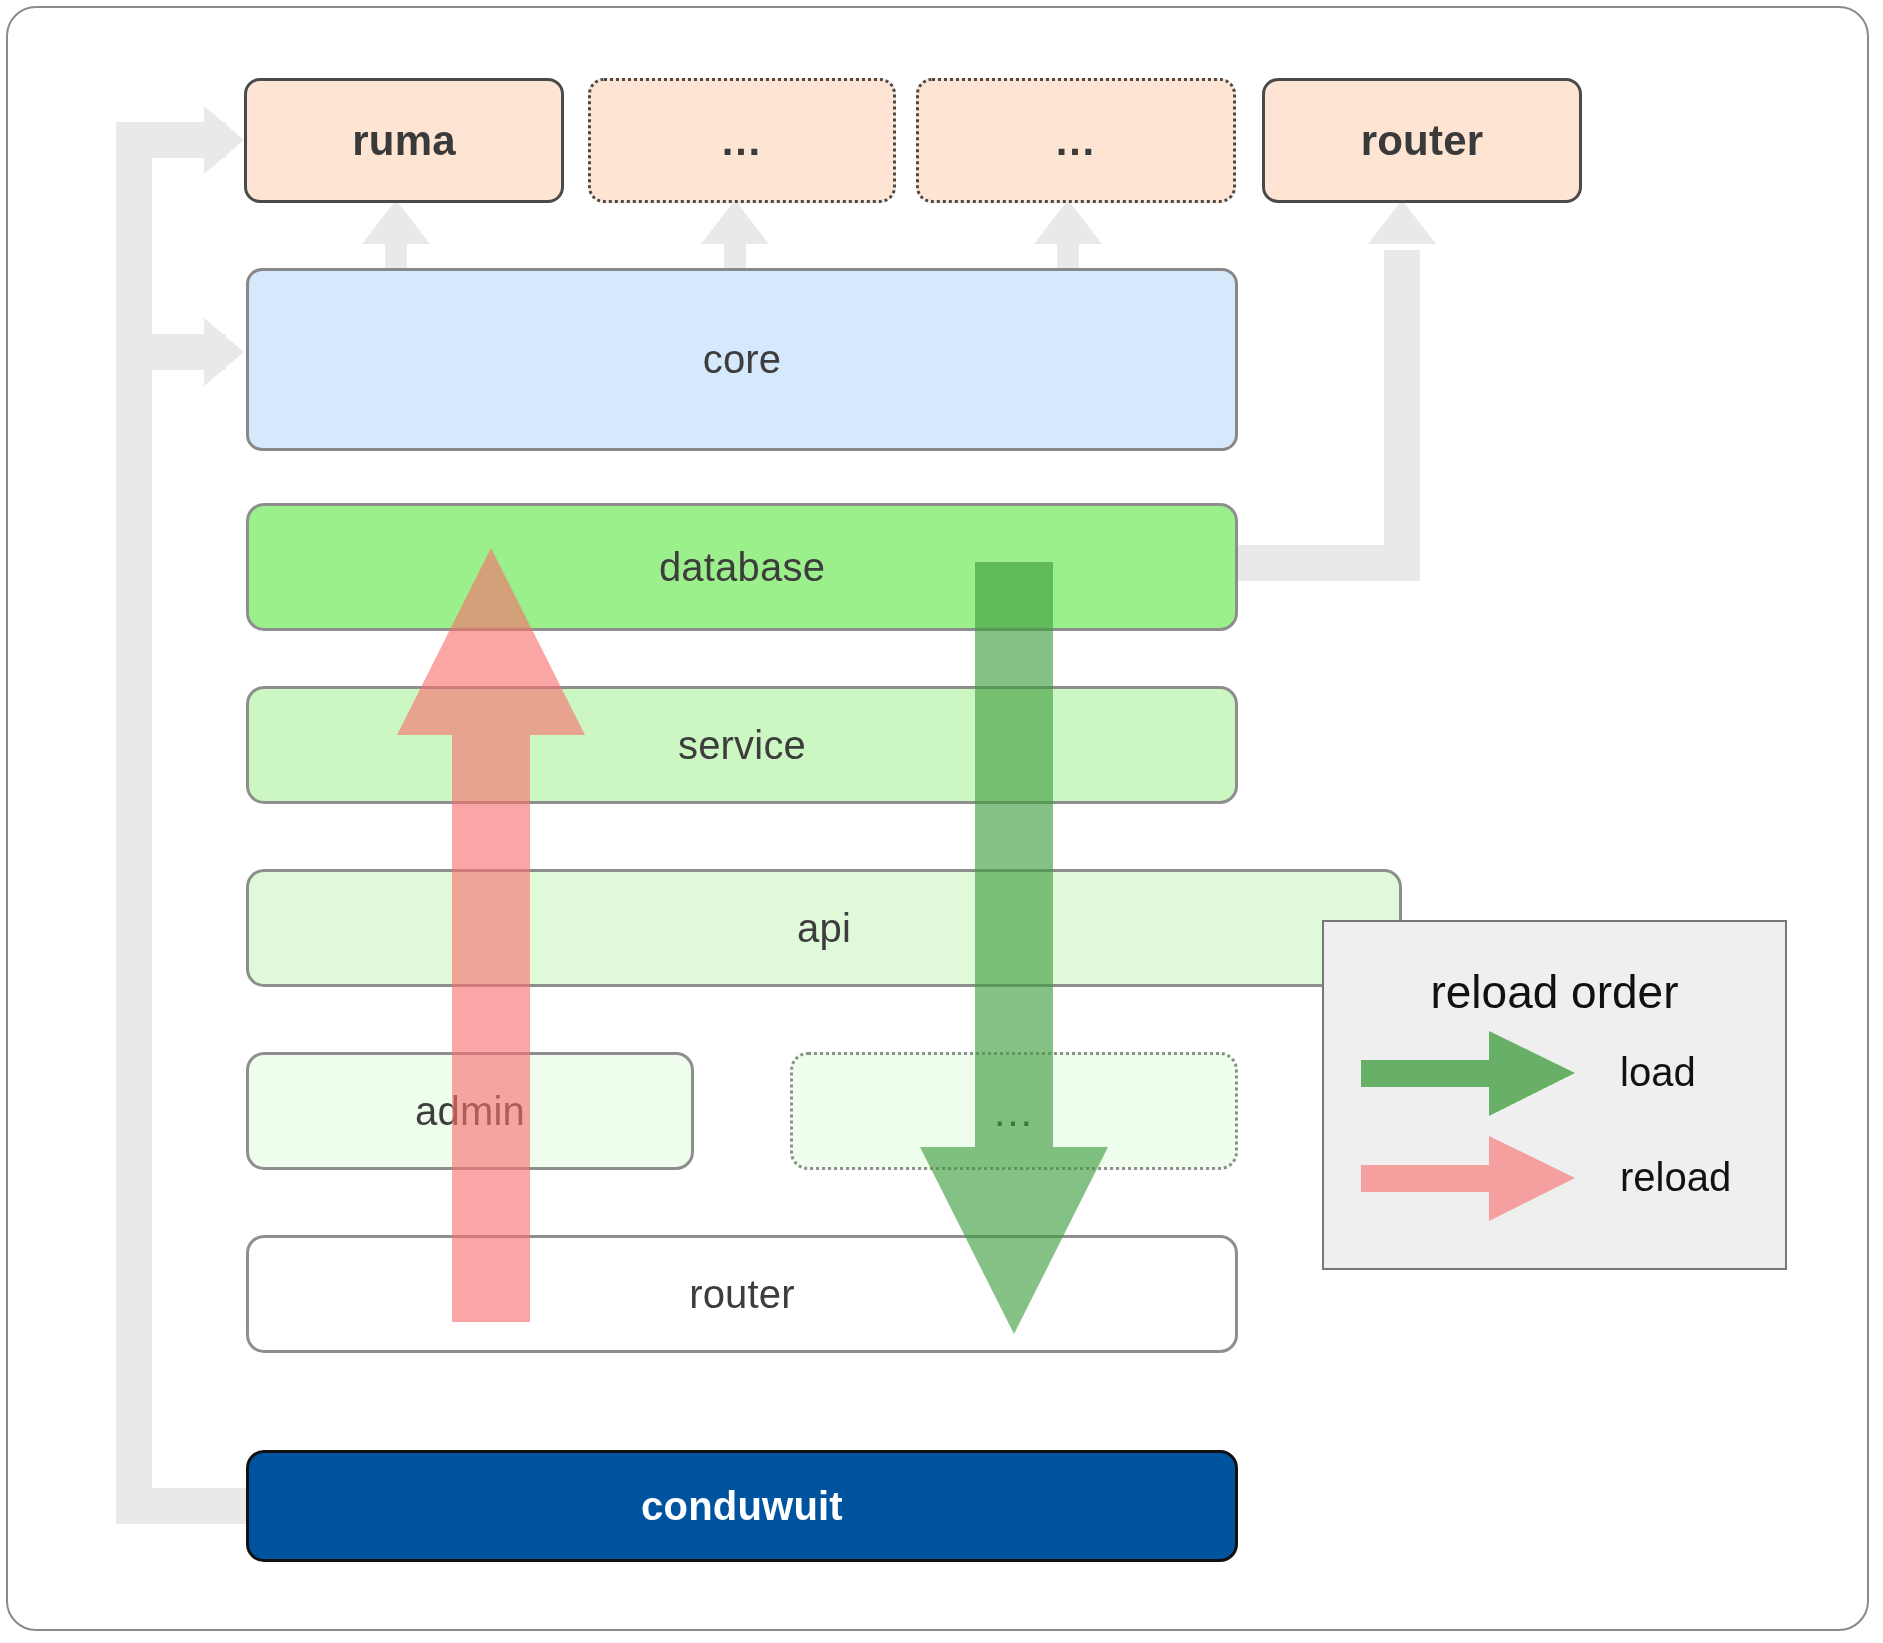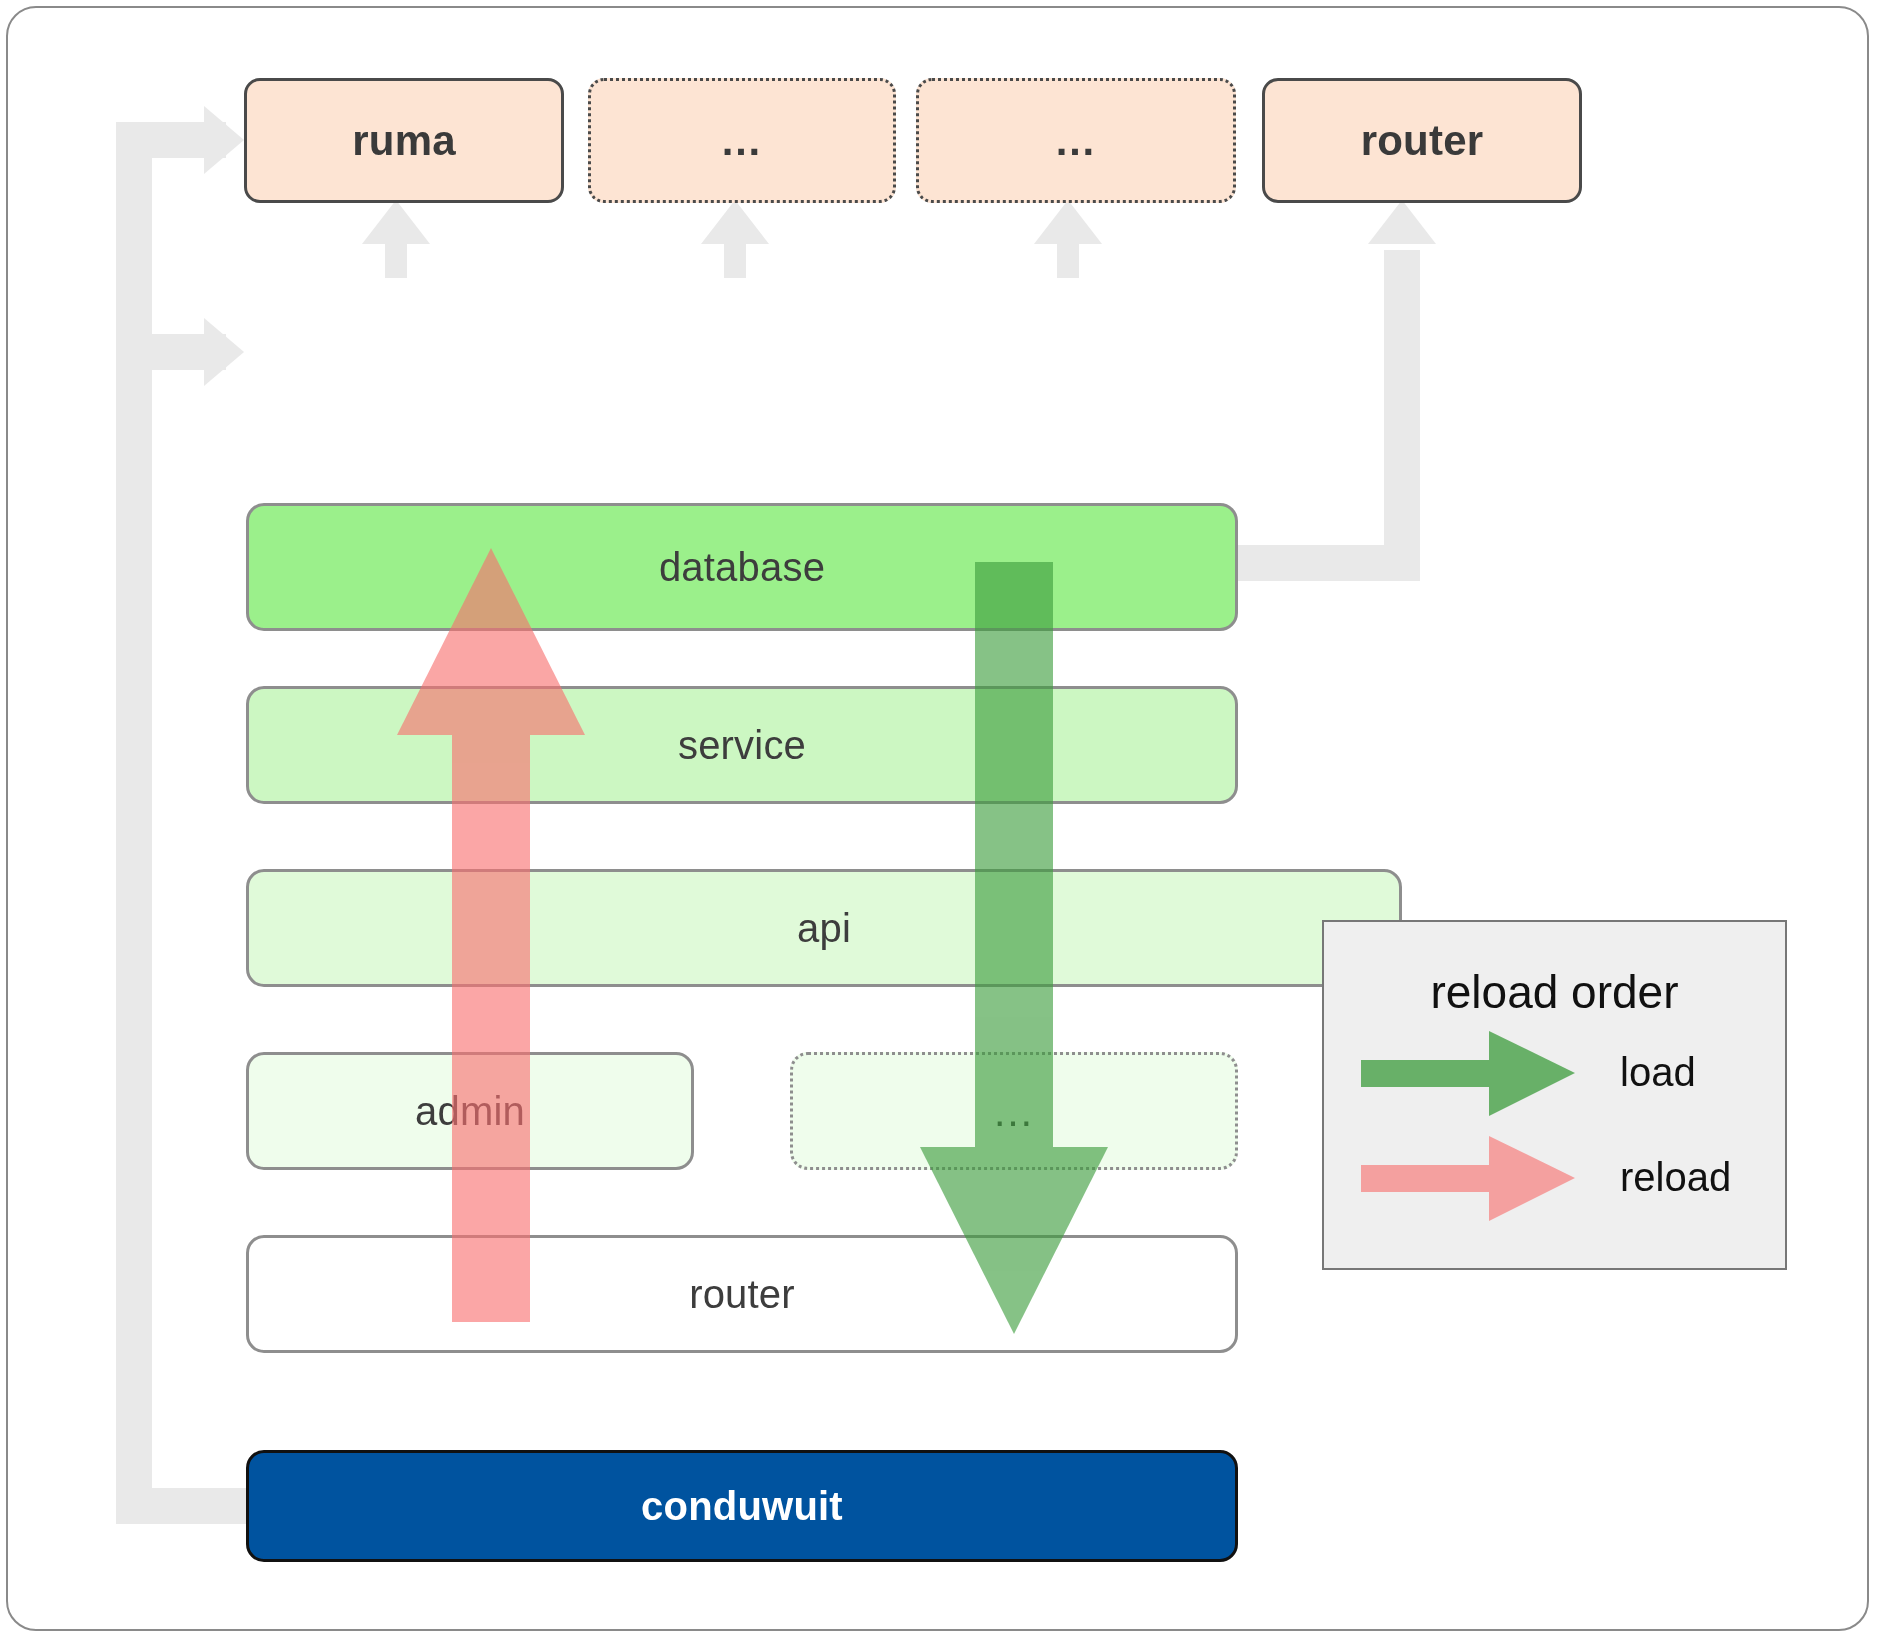--- a/index.html
+++ b/index.html
@@ -158,20 +158,23 @@
   <div class="node dep dotted" style="left:588px; top:78px; width:308px; height:125px;">
     <span class="lbl dots">…</span>
   </div>
   <div class="node dep dotted" style="left:916px; top:78px; width:320px; height:125px;">
     <span class="lbl dots">…</span>
   </div>
   <div class="node dep" style="left:1262px; top:78px; width:320px; height:125px;">
     <span class="lbl">router</span>
   </div>
 
+  <div class="node core" style="left:246px; top:268px; width:992px; height:183px;">
+    <span class="lbl">core</span>
+  </div>
 
   <div class="node layer" style="left:246px; top:503px; width:992px; height:128px; background:#9bf08b;">
     <span class="lbl">database</span>
   </div>
   <div class="node layer" style="left:246px; top:686px; width:992px; height:118px; background:#ccf7c2;">
     <span class="lbl">service</span>
   </div>
   <div class="node layer" style="left:246px; top:869px; width:1156px; height:118px; background:#e0fad9;">
     <span class="lbl">api</span>
   </div>

